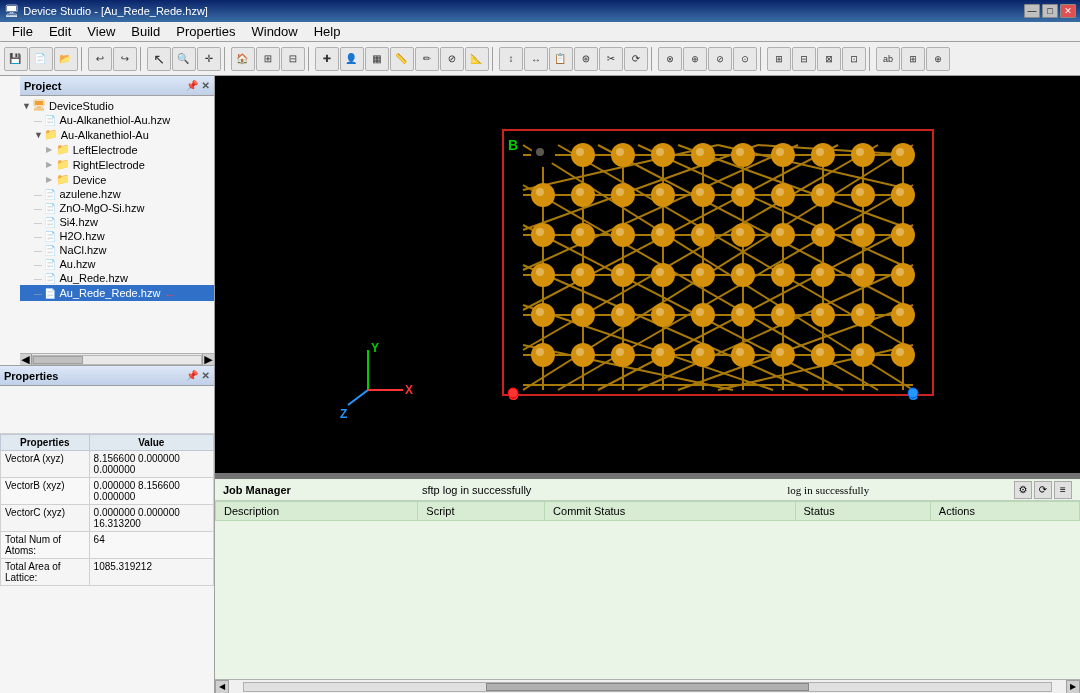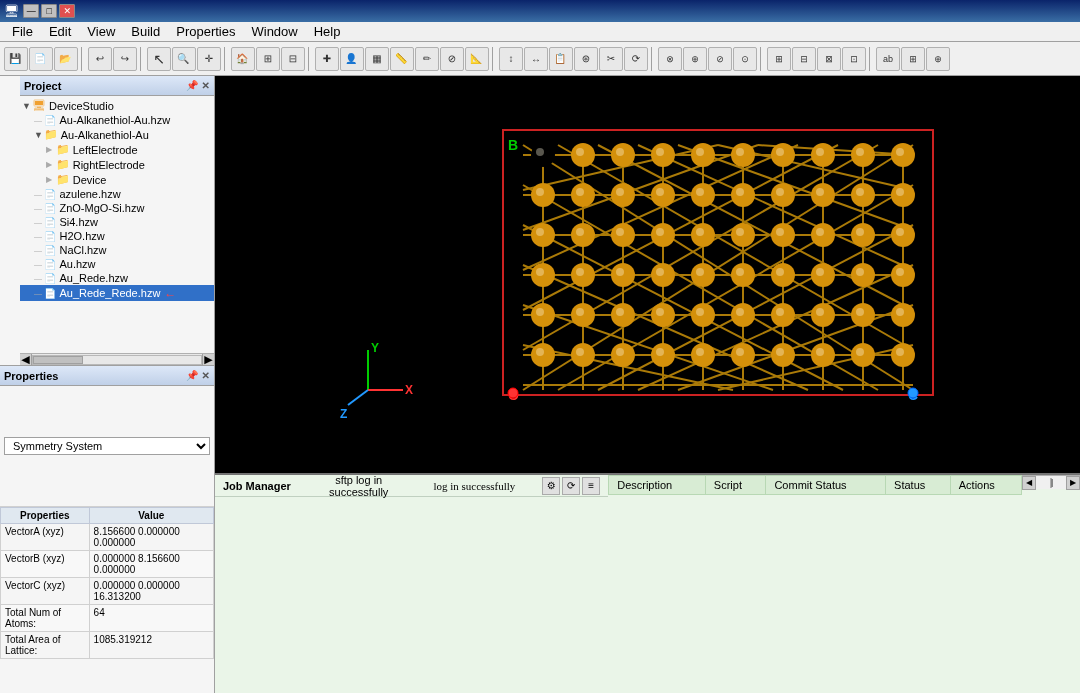--- a/index.html
+++ b/index.html
@@ -195,23 +195,23 @@
     #crystal-canvas {
       position: absolute;
       top: 50%;
       left: 50%;
       transform: translate(-50%, -50%);
     }
 
     
     #bottom-panel {
       background: #eaf5e8;
-      border-top: 2px solid #737373;
-      display: flex;
-      flex-direction: row;
+      border-top: 6px solid #737373;
+      display: flex;
+      flex-direction: column;
       height: 220px;
     }
     #job-manager-header {
       background: #eaf5e8;
       border-bottom: 1px solid #c0d0c0;
       padding: 2px 8px;
       display: flex;
       align-items: center;
       gap: 20px;
       font-size: 11px;
@@ -279,20 +279,21 @@
       display: flex;
       align-items: center;
     }
 
   </style>
 </head>
 <body>
 
 <div id="title-bar">
   <span class="title-icon">🖥</span>
+  <span class="title-text">Device Studio - [Au_Rede_Rede.hzw]</span>
   <div class="win-controls">
     <div class="win-btn">—</div>
     <div class="win-btn">□</div>
     <div class="win-btn close">✕</div>
   </div>
 </div>
 
 <div id="menu-bar">
   <div class="menu-item">File</div>
   <div class="menu-item">Edit</div>
@@ -483,23 +484,20 @@
     </div>
 
     <div id="properties-panel">
       <div class="panel-header">
         <span>Properties</span>
         <div class="panel-header-icons">
           <span class="panel-header-icon">📌</span>
           <span class="panel-header-icon">✕</span>
         </div>
       </div>
-      <select id="symmetry-select">
-        <option>Symmetry System</option>
-      </select>
       <div id="props-table">
         <table class="props-table">
           <thead>
             <tr>
               <th>Properties</th>
               <th>Value</th>
             </tr>
           </thead>
           <tbody id="props-tbody">
           <tr>

